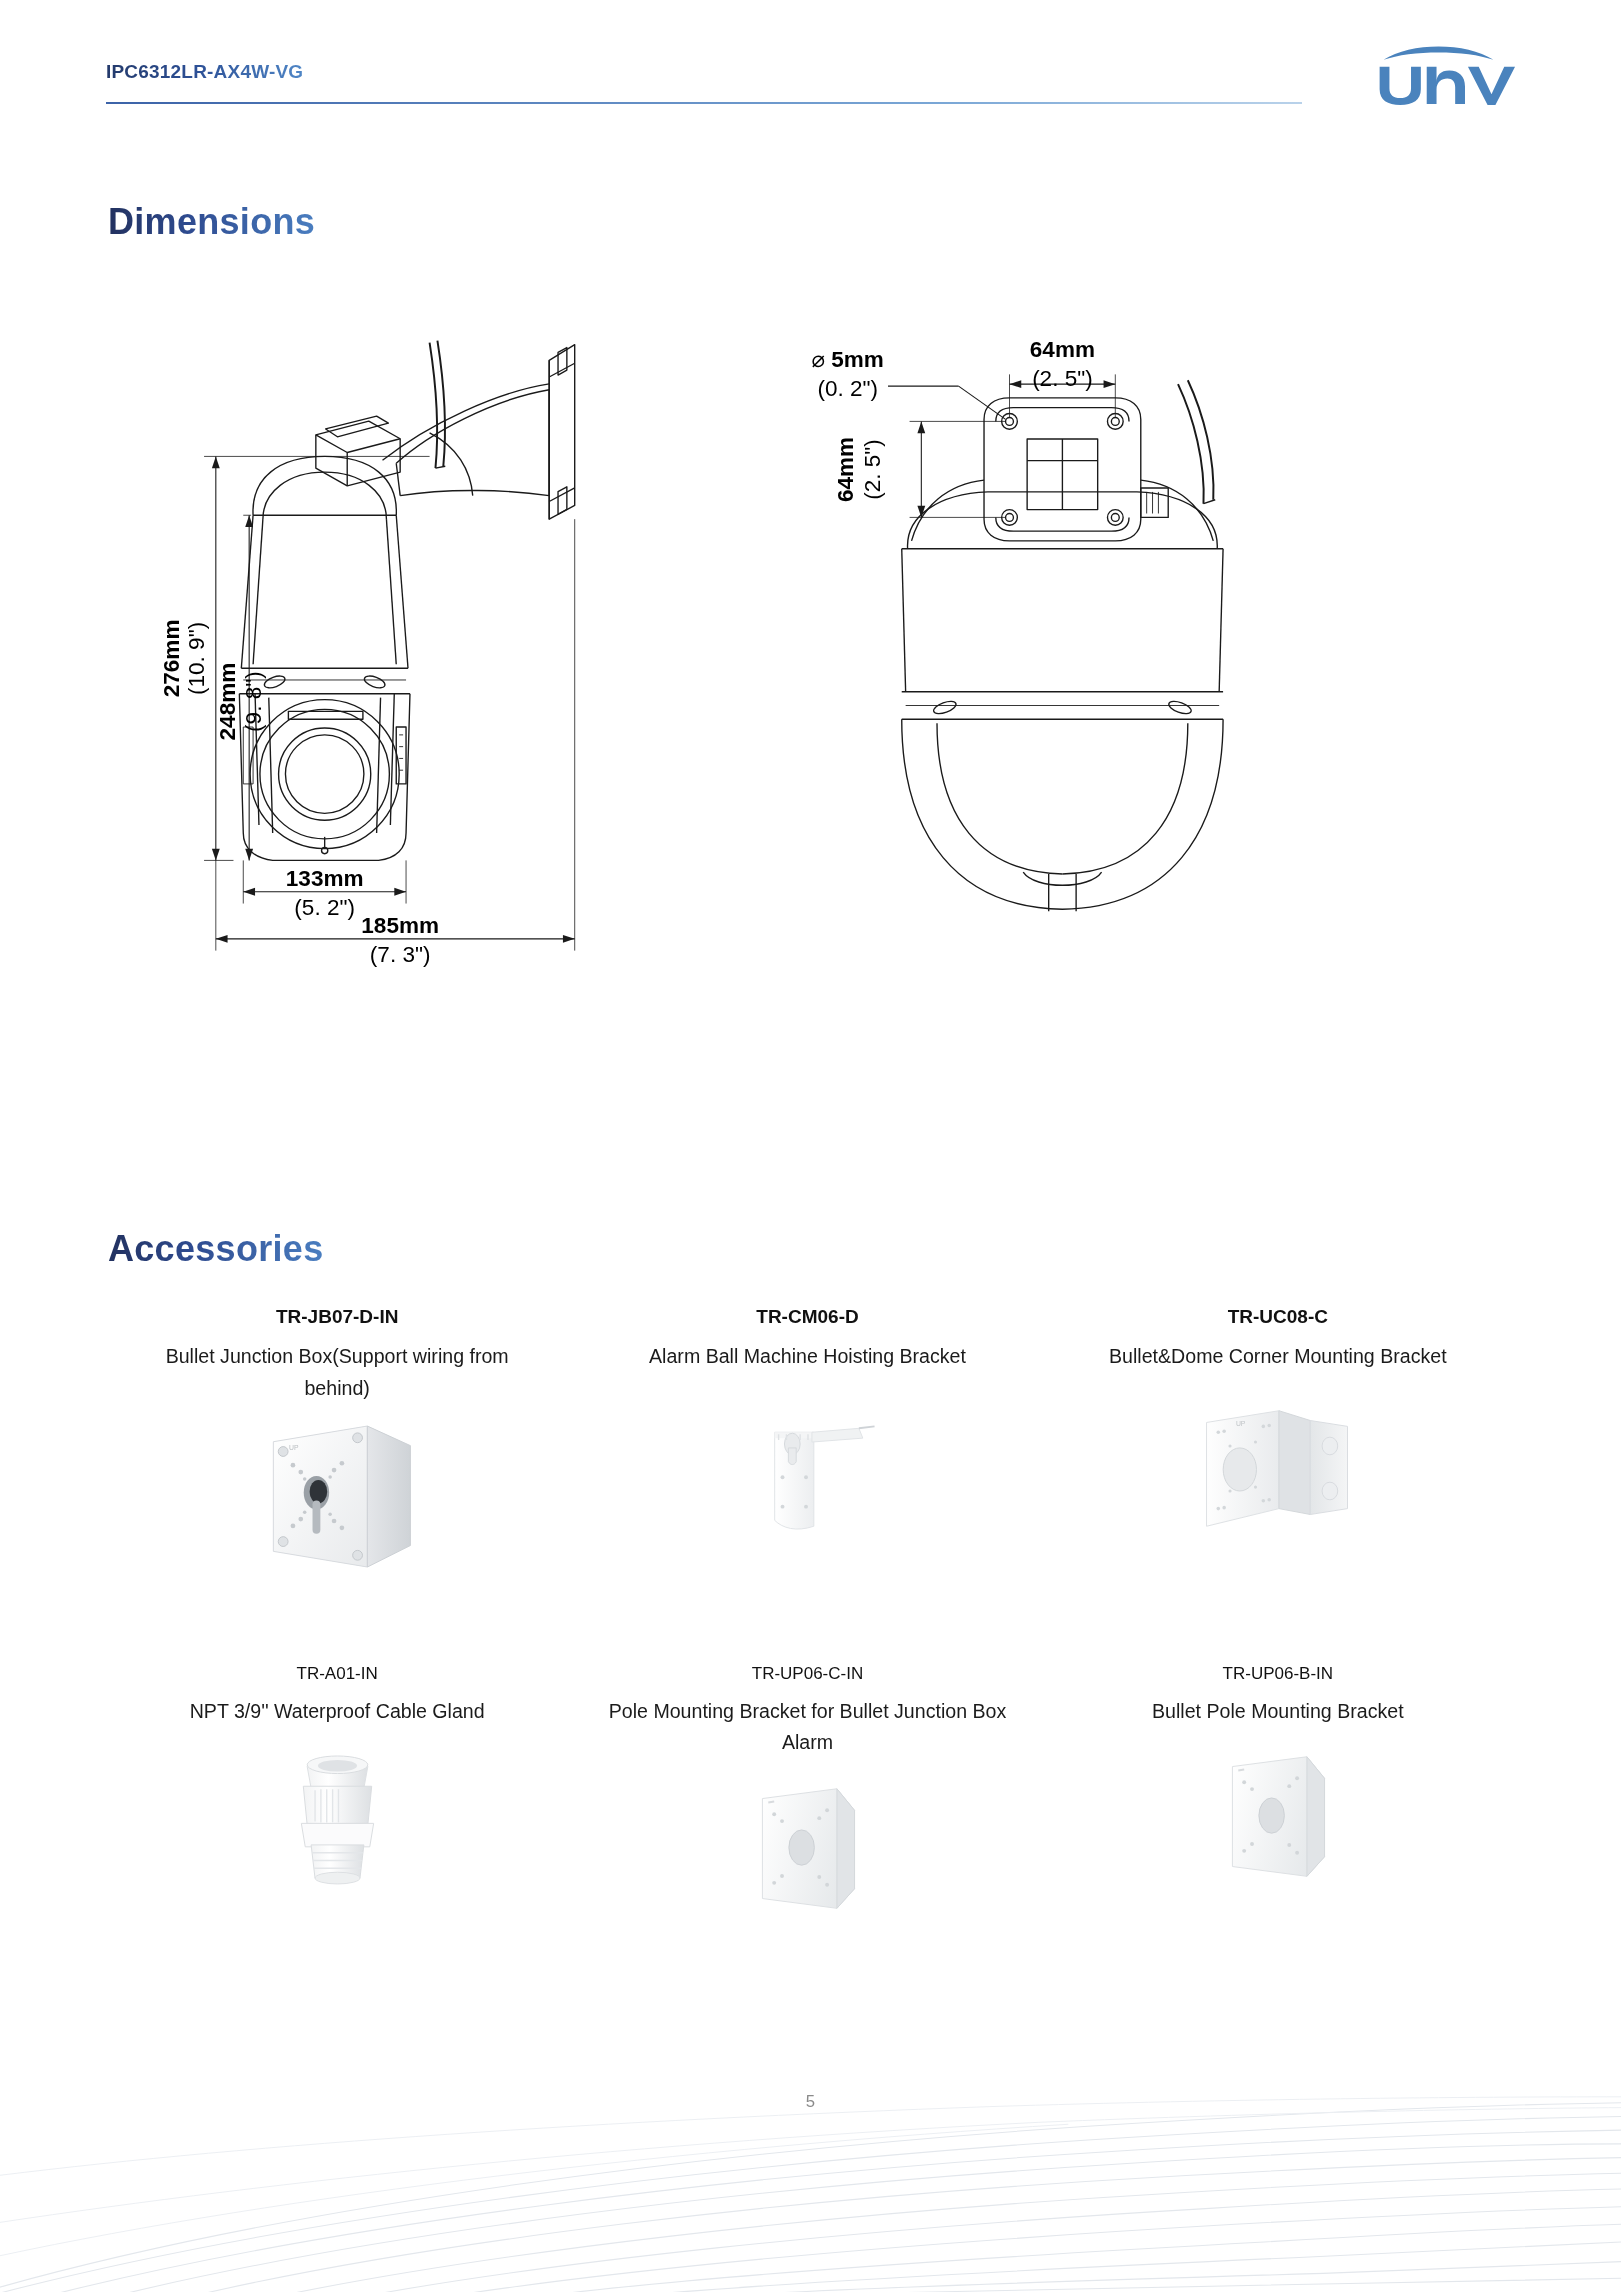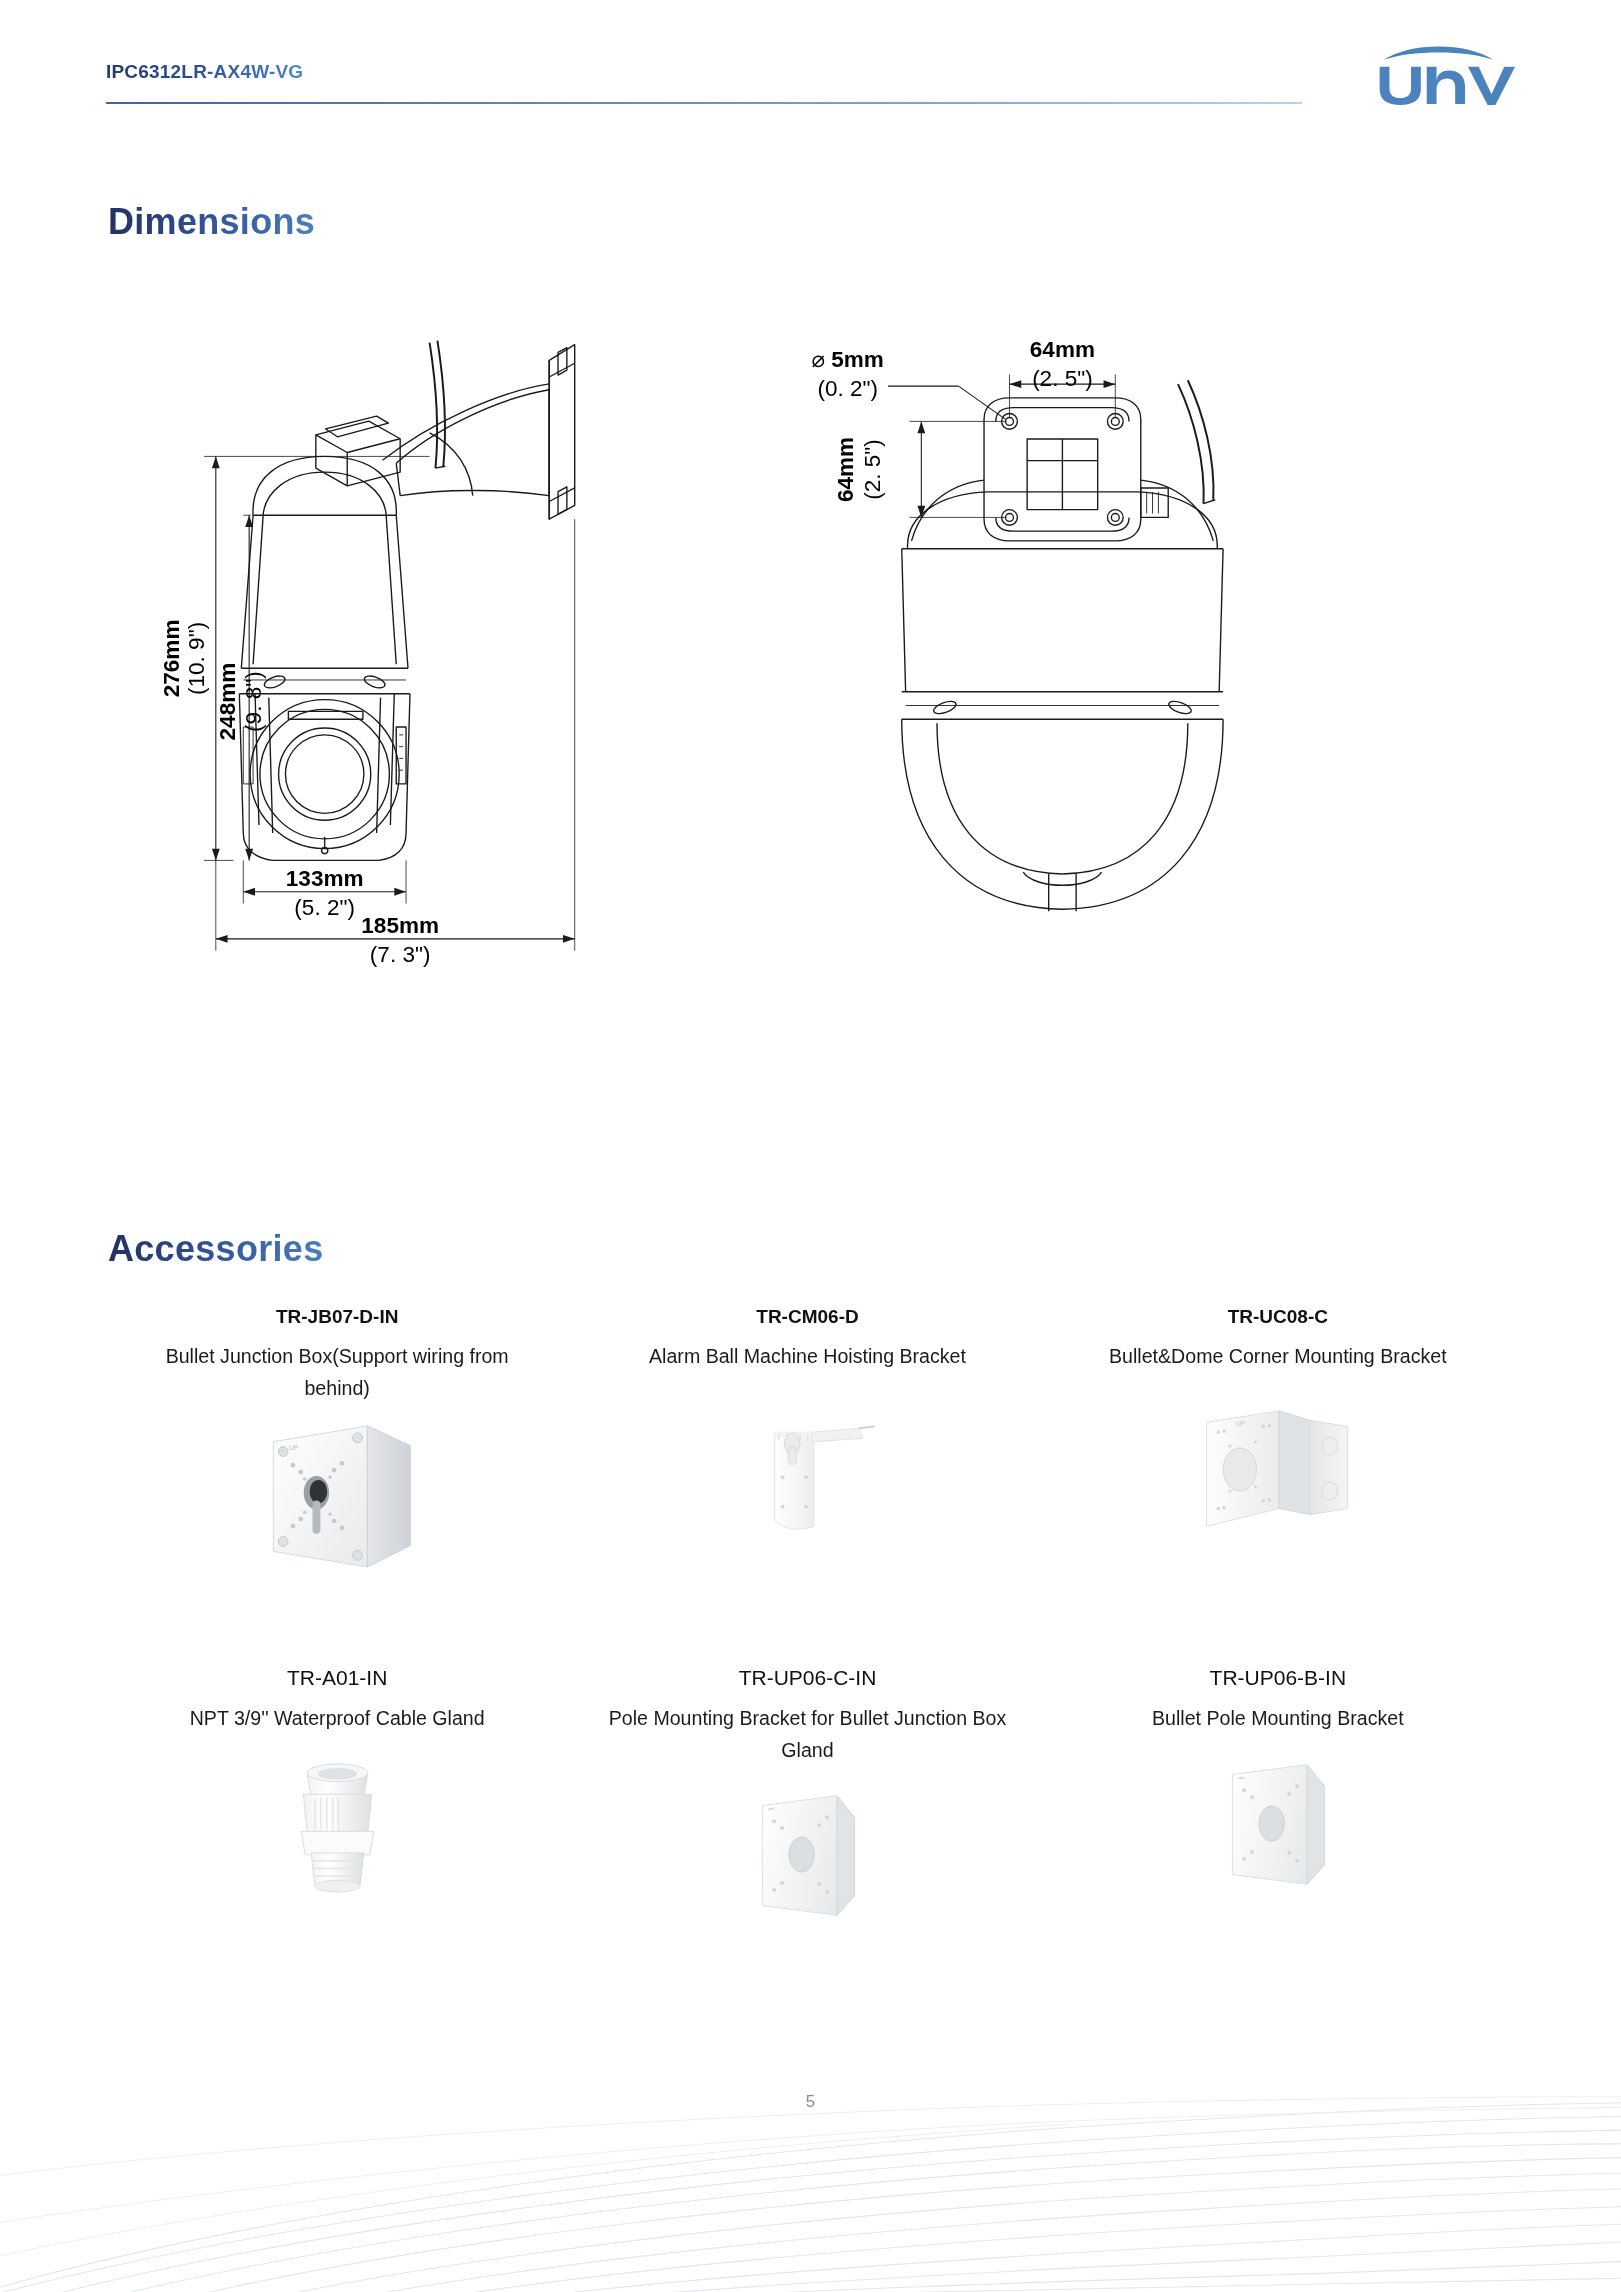--- a/index.html
+++ b/index.html
@@ -54,21 +54,21 @@
     row-gap:4px;
   }
   .acc-cell{
     display:flex;flex-direction:column;align-items:center;
     padding:0 13.7px;box-sizing:border-box;
   }
   .acc-model{
     font-size:19px;font-weight:bold;color:#111;
     text-align:center;line-height:1.9;margin:0;
   }
-  .acc-model.plain{font-weight:normal;font-size:21px;}
+  .acc-model.plain{font-weight:normal;font-size:17px;}
   .acc-desc{
     font-size:19.6px;color:#1b1b1b;text-align:center;
     line-height:1.62;margin:5.9px 0 0;max-width:412px;
   }
   .acc-img{
     height:169px;width:100%;
     display:flex;align-items:center;justify-content:center;
     margin-top:9.8px;
   }
   .row2 .acc-img{height:147px;margin-top:17.6px;}
@@ -433,21 +433,21 @@
               <path d="M40 118 L90 118"></path>
               <path d="M41 126 L89 126"></path>
           </g>
           <ellipse cx="65" cy="136" rx="23" ry="6" fill="#eef0f1" stroke="#dcdfe2"></ellipse>
         </svg>
       </div>
     </div>
 
     <div class="acc-cell">
       <div class="acc-model plain">TR-UP06-C-IN</div>
-      <div class="acc-desc">Pole Mounting Bracket for Bullet Junction Box Gland</div>
+      <div class="acc-desc">Pole Mounting Bracket for Bullet Junction Box Alarm</div>
       <div class="acc-img">
         <svg width="157" height="147" viewBox="0 0 160 150">
           <defs>
             <linearGradient id="pbC" x1="0" y1="0" x2="1" y2="0.3">
               <stop offset="0" stop-color="#ffffff"></stop>
                 <stop offset="1" stop-color="#e6e9eb"></stop>
             </linearGradient>
           </defs>
           <path d="M34 22 L110 12 L128 34 L128 114 L110 134 L34 124 Z" fill="url(#pbC)" stroke="#dcdfe2"></path>
           <path d="M110 12 L128 34 L128 114 L110 134 Z" fill="#e1e4e7" stroke="#d4d8db"></path>

